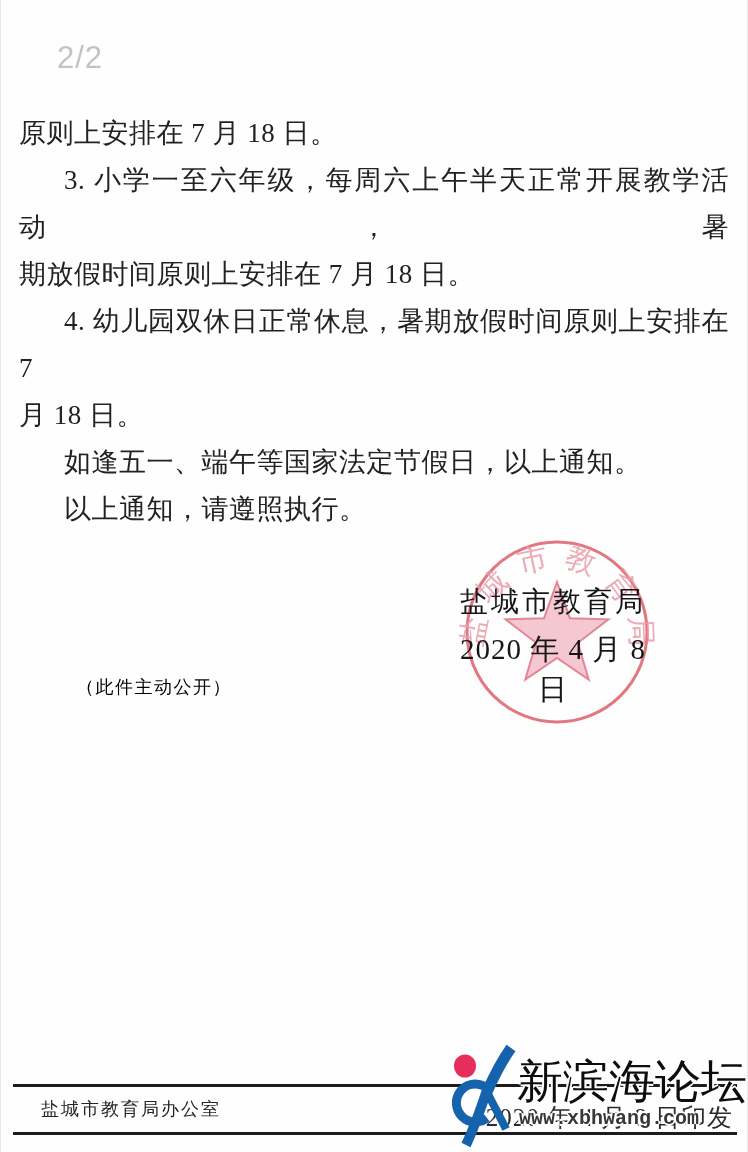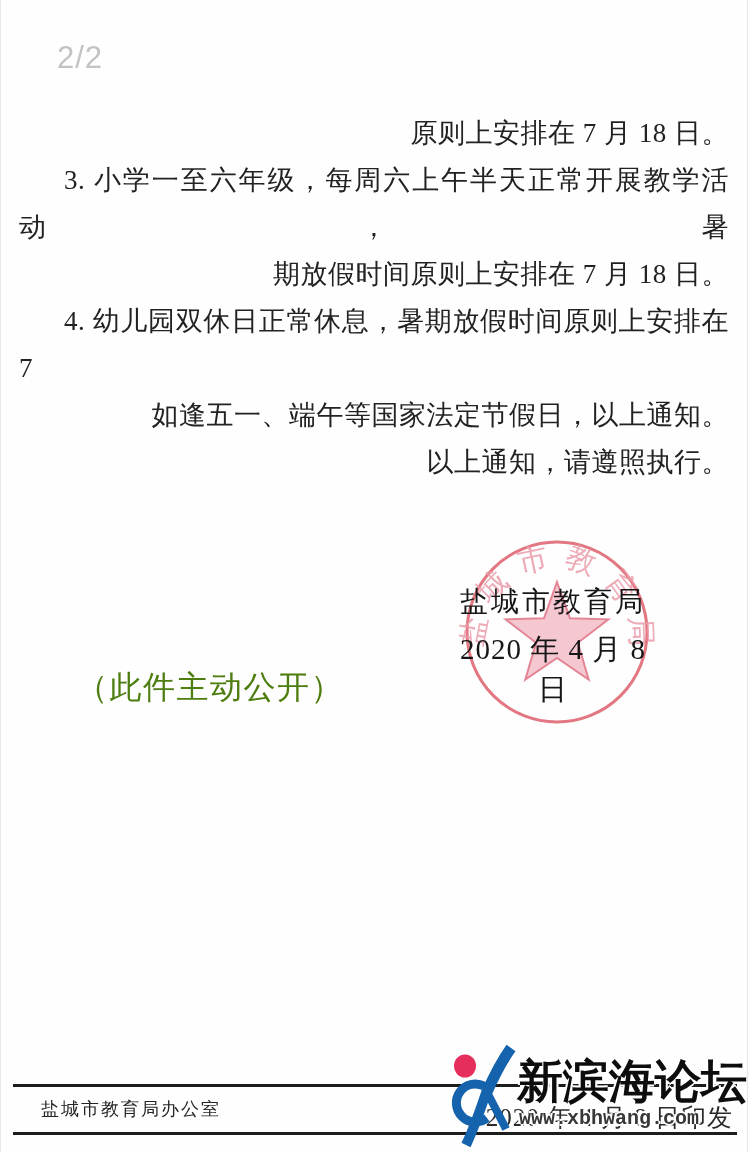--- a/index.html
+++ b/index.html
@@ -28,35 +28,34 @@
     position: absolute;
     left: 18px;
     right: 18px;
     top: 110px;
   }
   .line {
     font-size: 27px;
     line-height: 47px;
     letter-spacing: 0.5px;
     color: #222;
-    text-align: right;
   }
   .line.indent { text-indent: 45px; }
   .line.fill {
     text-align: justify;
     text-align-last: justify;
   }
   .disclosure-note {
     position: absolute;
     left: 75px;
     top: 664px;
-    font-size: 32px;
+    font-size: 18px;
     line-height: 47px;
     letter-spacing: 1.5px;
-    color: #4d7c0f;
+    color: #000000;
   }
   .seal {
     position: absolute;
     left: 458px;
     top: 534px;
     width: 196px;
     height: 196px;
     z-index: 1;
   }
   .seal-ring-text-el {
@@ -117,21 +116,21 @@
     top: 0;
     width: 100px;
     height: 122px;
   }
   .watermark-name {
     position: absolute;
     left: 78px;
     top: 28px;
     font-family: "Liberation Sans", "DejaVu Sans", sans-serif;
     font-size: 46px;
-    font-weight: bold;
+    font-weight: normal;
     line-height: 46px;
     letter-spacing: 0px;
     color: #0d0d0d;
     white-space: nowrap;
     text-shadow: -2px 0 0 #fff, 2px 0 0 #fff, 0 -2px 0 #fff, 0 2px 0 #fff;
   }
   .watermark-url {
     position: absolute;
     left: 80px;
     top: 77px;
@@ -149,20 +148,21 @@
 
 <div class="page">
 
   <div class="page-number">2/2</div>
 
   <div class="body-text">
     <div class="line">原则上安排在 7 月 18 日。</div>
     <div class="line indent fill">3. 小学一至六年级，每周六上午半天正常开展教学活动，暑</div>
     <div class="line">期放假时间原则上安排在 7 月 18 日。</div>
     <div class="line indent fill">4. 幼儿园双休日正常休息，暑期放假时间原则上安排在 7</div>
+    <div class="line">月 18 日。</div>
     <div class="line indent">如逢五一、端午等国家法定节假日，以上通知。</div>
     <div class="line indent">以上通知，请遵照执行。</div>
   </div>
 
   <div class="disclosure-note">（此件主动公开）</div>
 
   <svg class="seal" viewBox="0 0 196 196" xmlns="http://www.w3.org/2000/svg">
     <circle cx="98" cy="98" r="90" fill="none" stroke-width="3" opacity="0.85" stroke="#dd5f6b"></circle>
     <polygon points="98,48 110.9,84.2 149.4,85.3 118.9,108.8 129.7,145.7 98,124 66.3,145.7 77.1,108.8 46.6,85.3 85.1,84.2" stroke="#e2798a" stroke-width="2" opacity="0.9" fill="#f5c3cd"></polygon>
     <path id="seal-arc" d="M 26,124 A 74,74 0 1 1 170,124" fill="none"></path>

